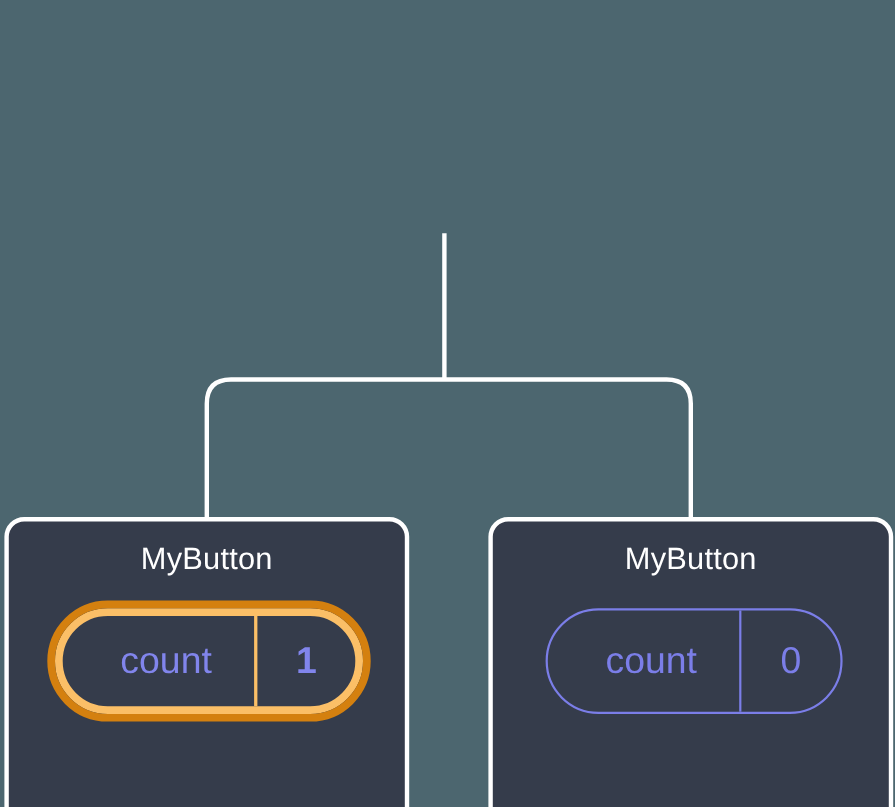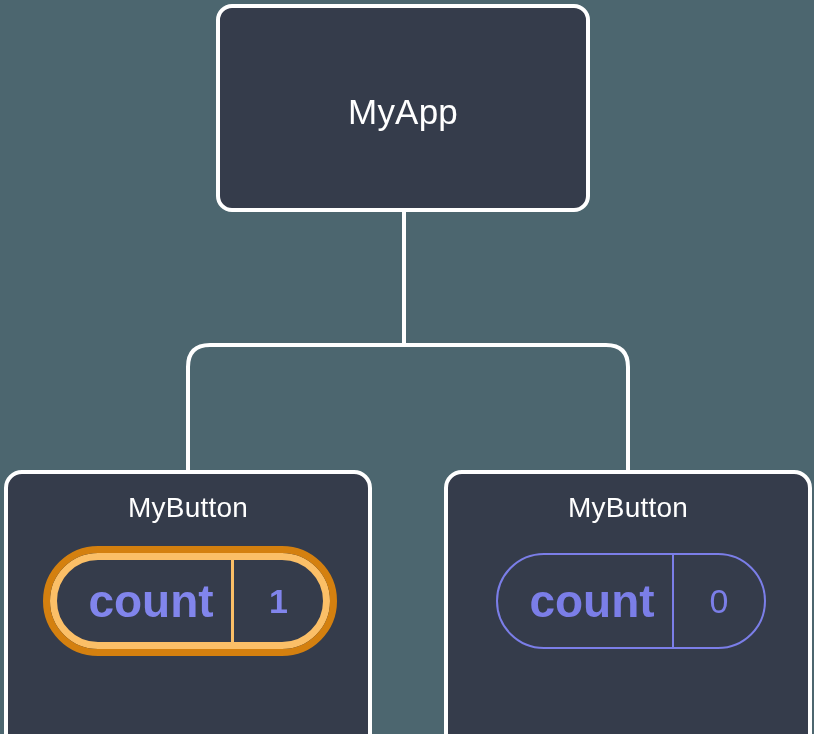--- a/index.html
+++ b/index.html
@@ -87,22 +87,22 @@
     border-radius: 999px;
   }
   .pill-key, .pill-val {
     display: flex;
     align-items: center;
     justify-content: center;
     box-sizing: border-box;
   }
   .pill-key {
     flex: 0 0 174px;
-    font-size: 46px;
-    font-weight: 700;
+    font-size: 34px;
+    font-weight: 400;
     padding-left: 14px;
   }
   .pill-val {
     flex: 1 1 auto;
     font-size: 34px;
   }
 
   
   .pill-plain {
     left: 48px;
@@ -137,23 +137,20 @@
 
 <div id="canvas">
 
   <svg id="connectors" viewBox="0 0 814 734" width="814" height="734" fill="none">
 
     <path d="M 404 212 L 404 345" stroke="#ffffff" stroke-width="4" stroke-linecap="butt"></path>
 
     <path d="M 188 472 L 188 367 Q 188 345 210 345 L 606 345 Q 628 345 628 367 L 628 472" stroke="#ffffff" stroke-width="4" stroke-linecap="butt" fill="none"></path>
   </svg>
 
-  <div class="node" id="node-myapp">
-    <div class="node-title">MyApp</div>
-  </div>
 
   <div class="node node-child" id="node-button-left">
     <div class="node-title">MyButton</div>
 
     <div class="state-pill pill-highlight">
       <div class="pill-key">count</div>
       <div class="pill-val">1</div>
     </div>
 
   </div>

